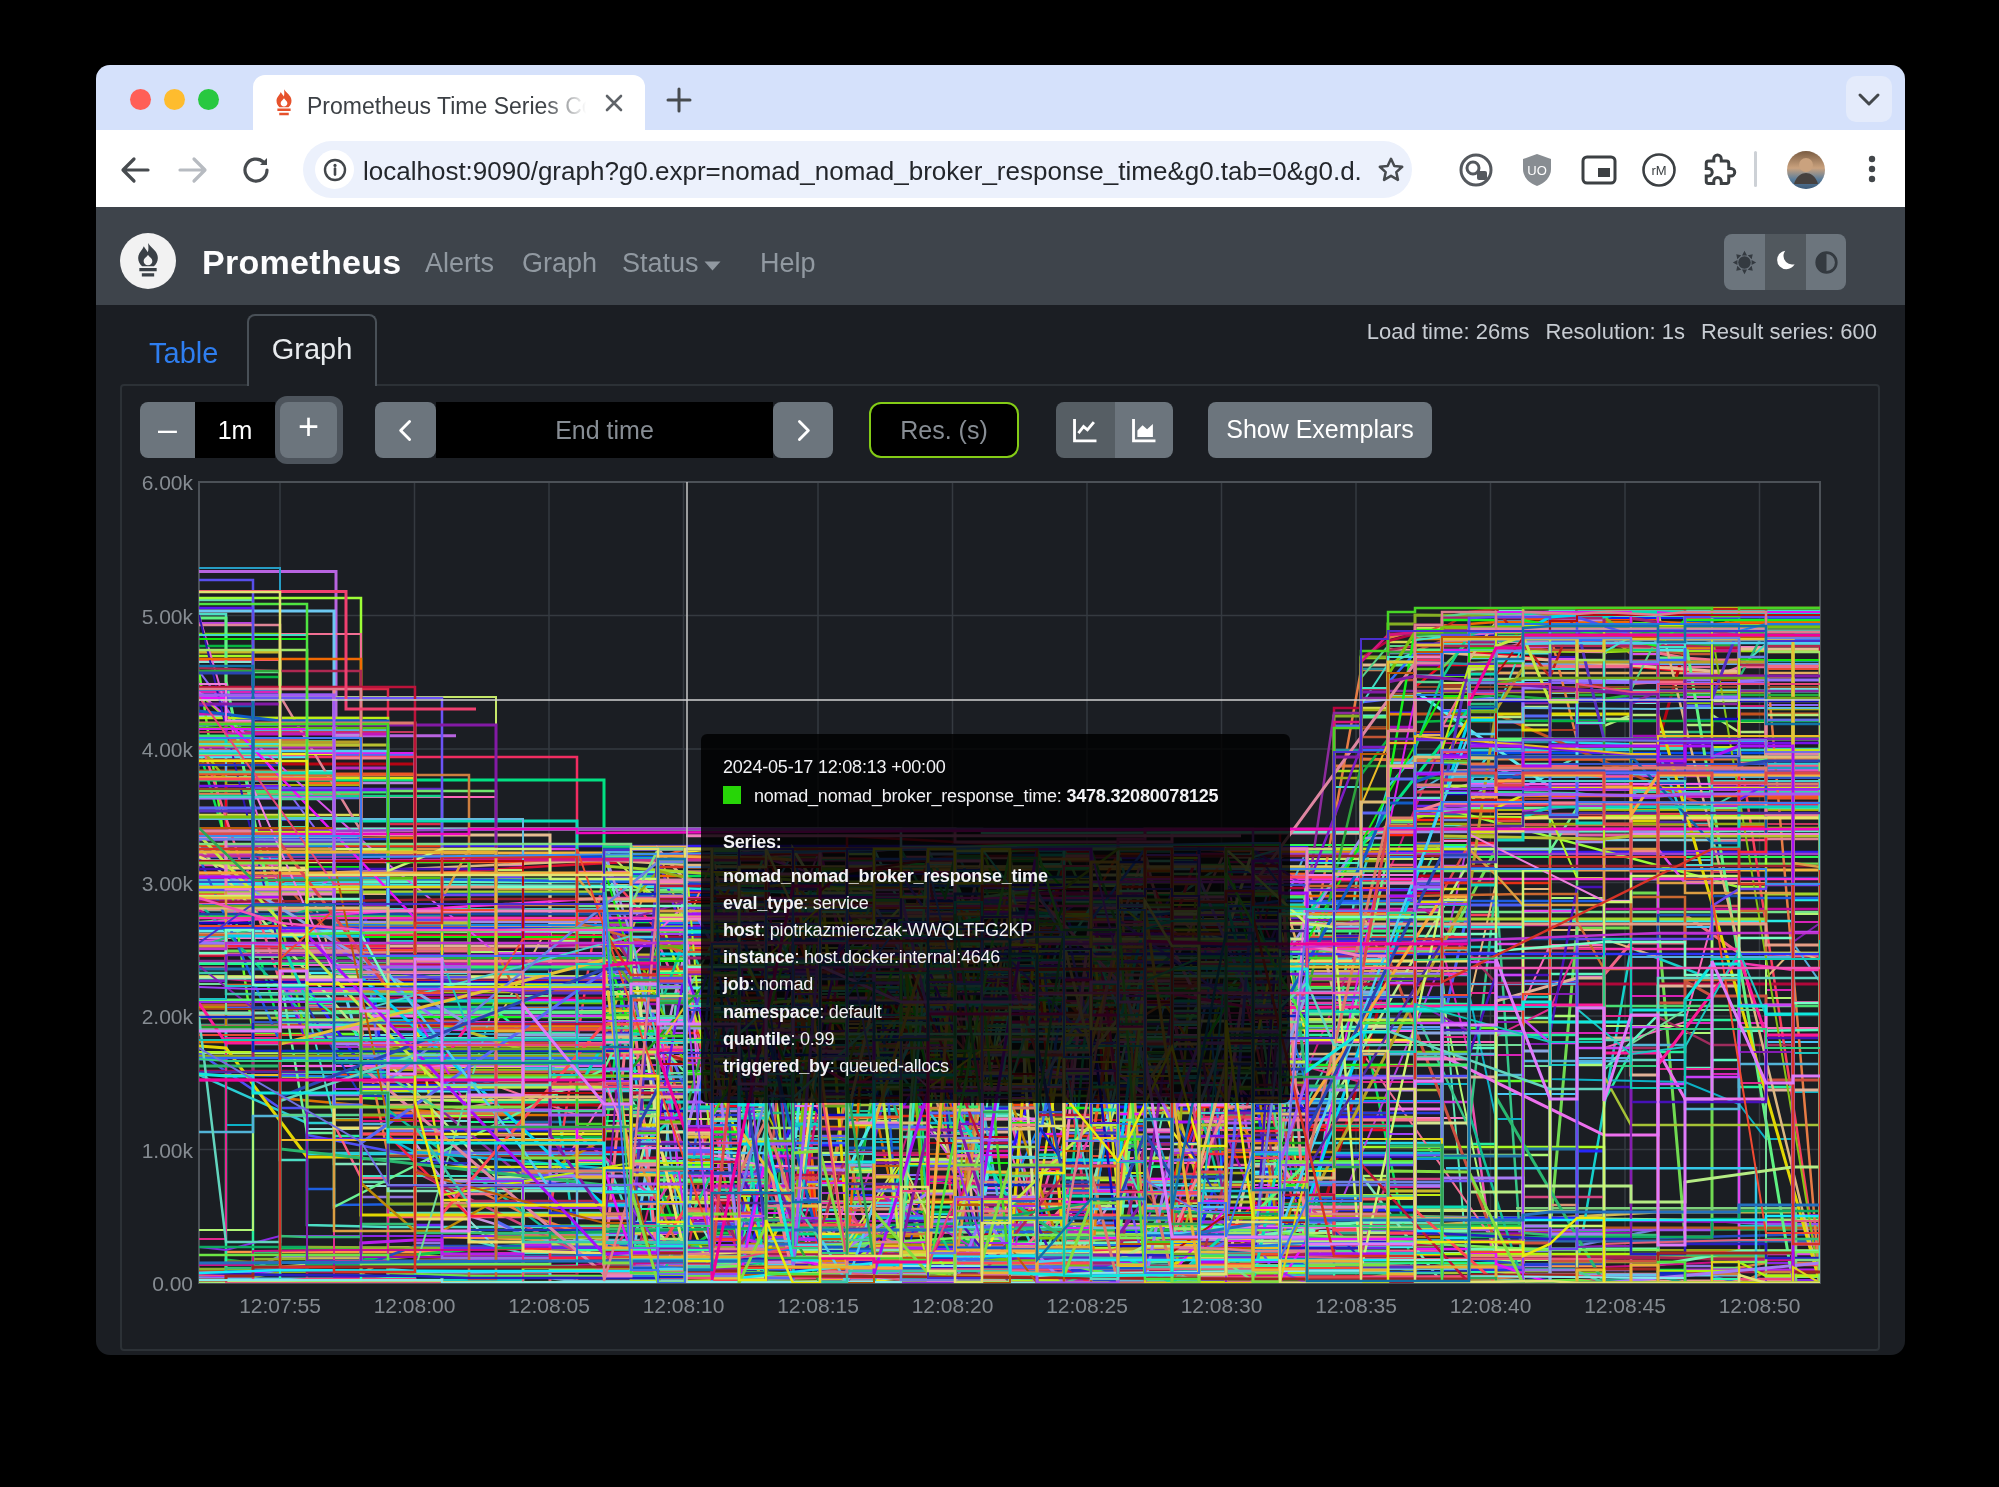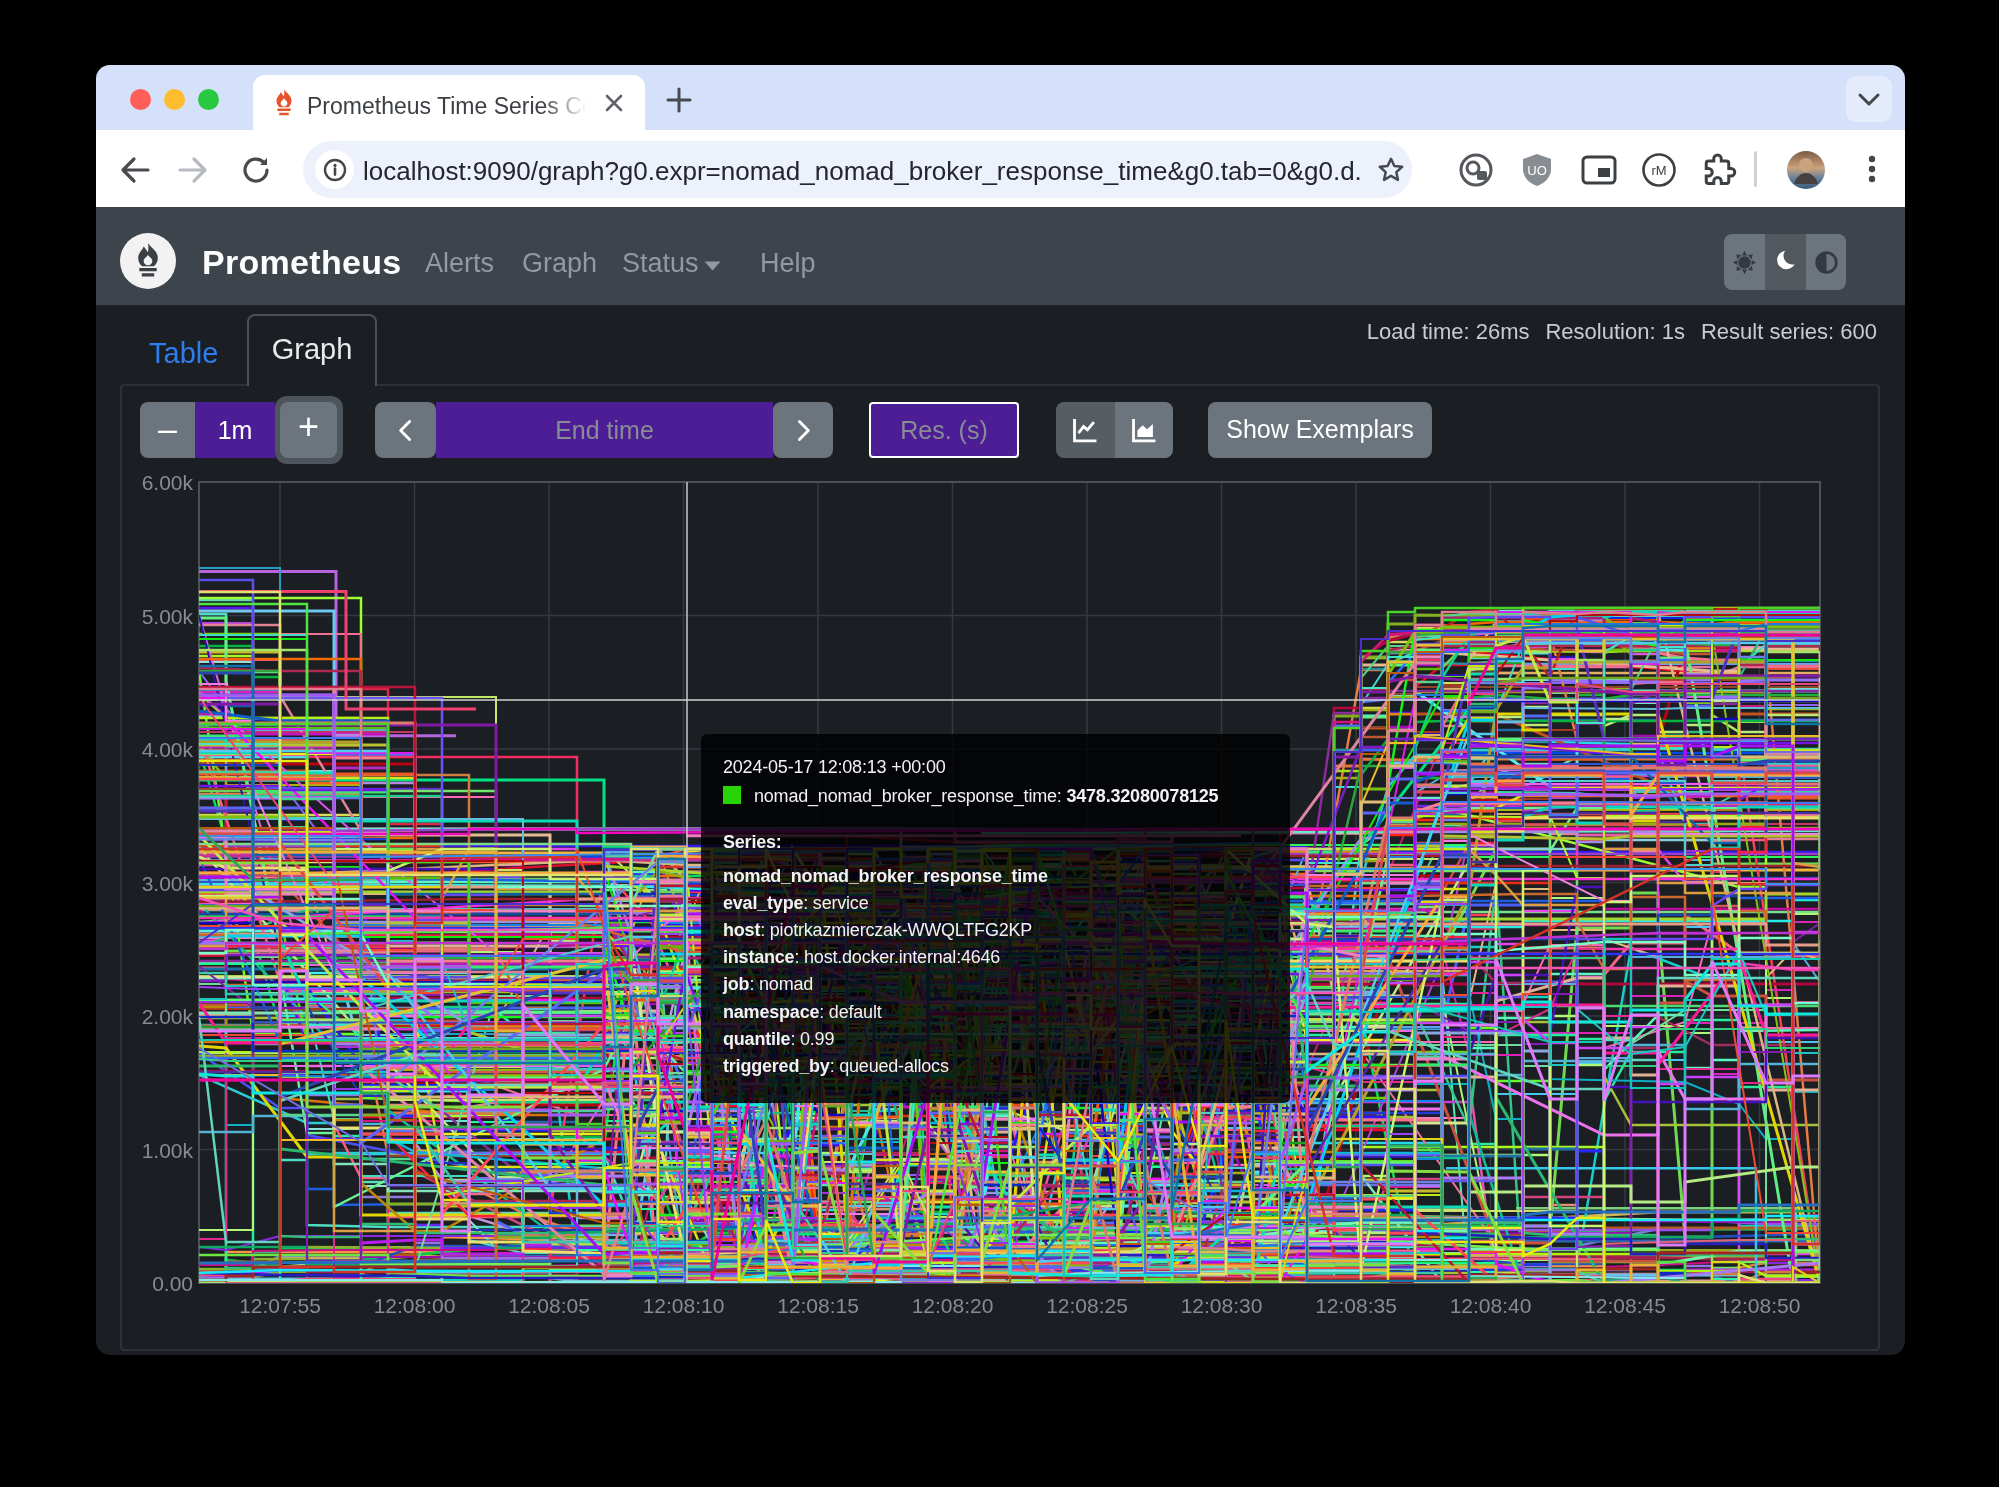--- a/index.html
+++ b/index.html
@@ -24,21 +24,21 @@
 #themegrp{left:1628px;top:27px;width:122px;height:56px}
 .seg{position:absolute;top:0;width:41px;height:56px;background:#6c757d}
 #stats{right:28px;top:254px;font-size:22px;color:#c7ccd2}
 #stats span{margin-left:16px}
 #panel{left:24px;top:319px;width:1760px;height:967px;border:2px solid #2c3136;border-radius:4px}
 #tabletxt{left:53px;top:272px;font-size:29px;color:#2e7ef0}
 #graphtab{left:151px;top:249px;width:130px;height:72px;background:#1b1e23;border:2px solid #495057;
 border-bottom:none;border-radius:8px 8px 0 0;color:#e8ebee;font-size:29px;text-align:center;line-height:66px}
 .btn{position:absolute;top:337px;height:56px;background:#6c757d;border-radius:8px;color:#fff;
 font-size:25px;text-align:center}
-.blk{position:absolute;top:337px;height:56px;background:#4c1d95;color:#fff;font-size:25px;text-align:center;line-height:56px}
+.blk{position:absolute;top:337px;height:56px;background:#000000;color:#fff;font-size:25px;text-align:center;line-height:56px}
 .dim{color:#878d94}
 #plusring{left:179px;top:331px;width:68px;height:68px;background:#4d545c;border-radius:12px}
 #tooltip{left:605px;top:669px;width:589px;height:369px;background:rgba(0,0,0,.82);border-radius:6px;
 padding:20px 22px;font-size:18px;letter-spacing:-.2px;line-height:27.2px;color:#f2f2f5;white-space:nowrap}
 #tooltip b{font-weight:700}
 .trow{margin-top:0}
 #swatch{display:inline-block;width:18px;height:18px;background:#27d507;margin-right:13px;vertical-align:-2px}
 svg text.al{font-size:21px;fill:#868c92;font-family:"Liberation Sans",sans-serif}
 svg .gl{stroke:#353a40;stroke-width:1.5}
 </style></head><body>
@@ -176,21 +176,21 @@
   <div class="btn" style="left:184px;width:57px;line-height:50px;font-size:36px">+</div>
   <div class="btn" style="left:279px;width:61px"></div>
     <svg class="abs" style="left:298px;top:353px" width="24" height="25" viewBox="0 0 26 28">
       <path d="M17 4L7 14l10 10" fill="none" stroke="#fff" stroke-width="3.2" stroke-linecap="round" stroke-linejoin="round"></path>
     </svg>
   <div class="blk dim" style="left:340px;width:337px">End time</div>
   <div class="btn" style="left:677px;width:60px"></div>
     <svg class="abs" style="left:695px;top:353px" width="24" height="25" viewBox="0 0 26 28">
       <path d="M9 4l10 10L9 24" fill="none" stroke="#fff" stroke-width="3.2" stroke-linecap="round" stroke-linejoin="round"></path>
     </svg>
-  <div class="blk dim" style="left:773px;width:150px;border:2px solid #ffffff;border-radius:4px;line-height:52px">Res. (s)</div>
+  <div class="blk dim" style="left:773px;width:150px;border:2px solid #84cc16;border-radius:12px;line-height:52px">Res. (s)</div>
   <div class="btn" style="left:960px;width:59px;background:#565e64;border-radius:8px 0 0 8px"></div>
   <div class="btn" style="left:1019px;width:58px;border-radius:0 8px 8px 0"></div>
   <svg class="abs" style="left:974px;top:350px" width="31" height="31" viewBox="0 0 24 24">
     <path d="M3.5 3v17h17" fill="none" stroke="#fff" stroke-width="2.2"></path>
     <path d="M6.5 14l4-5 3 2.5 5-6" fill="none" stroke="#fff" stroke-width="2.2"></path>
   </svg>
   <svg class="abs" style="left:1033px;top:350px" width="31" height="31" viewBox="0 0 24 24">
     <path d="M3.5 3v17h17" fill="none" stroke="#fff" stroke-width="2.2"></path>
     <path d="M6.5 17v-5l4-4 3.5 3 4.5-4v10z" fill="#fff"></path>
   </svg>

